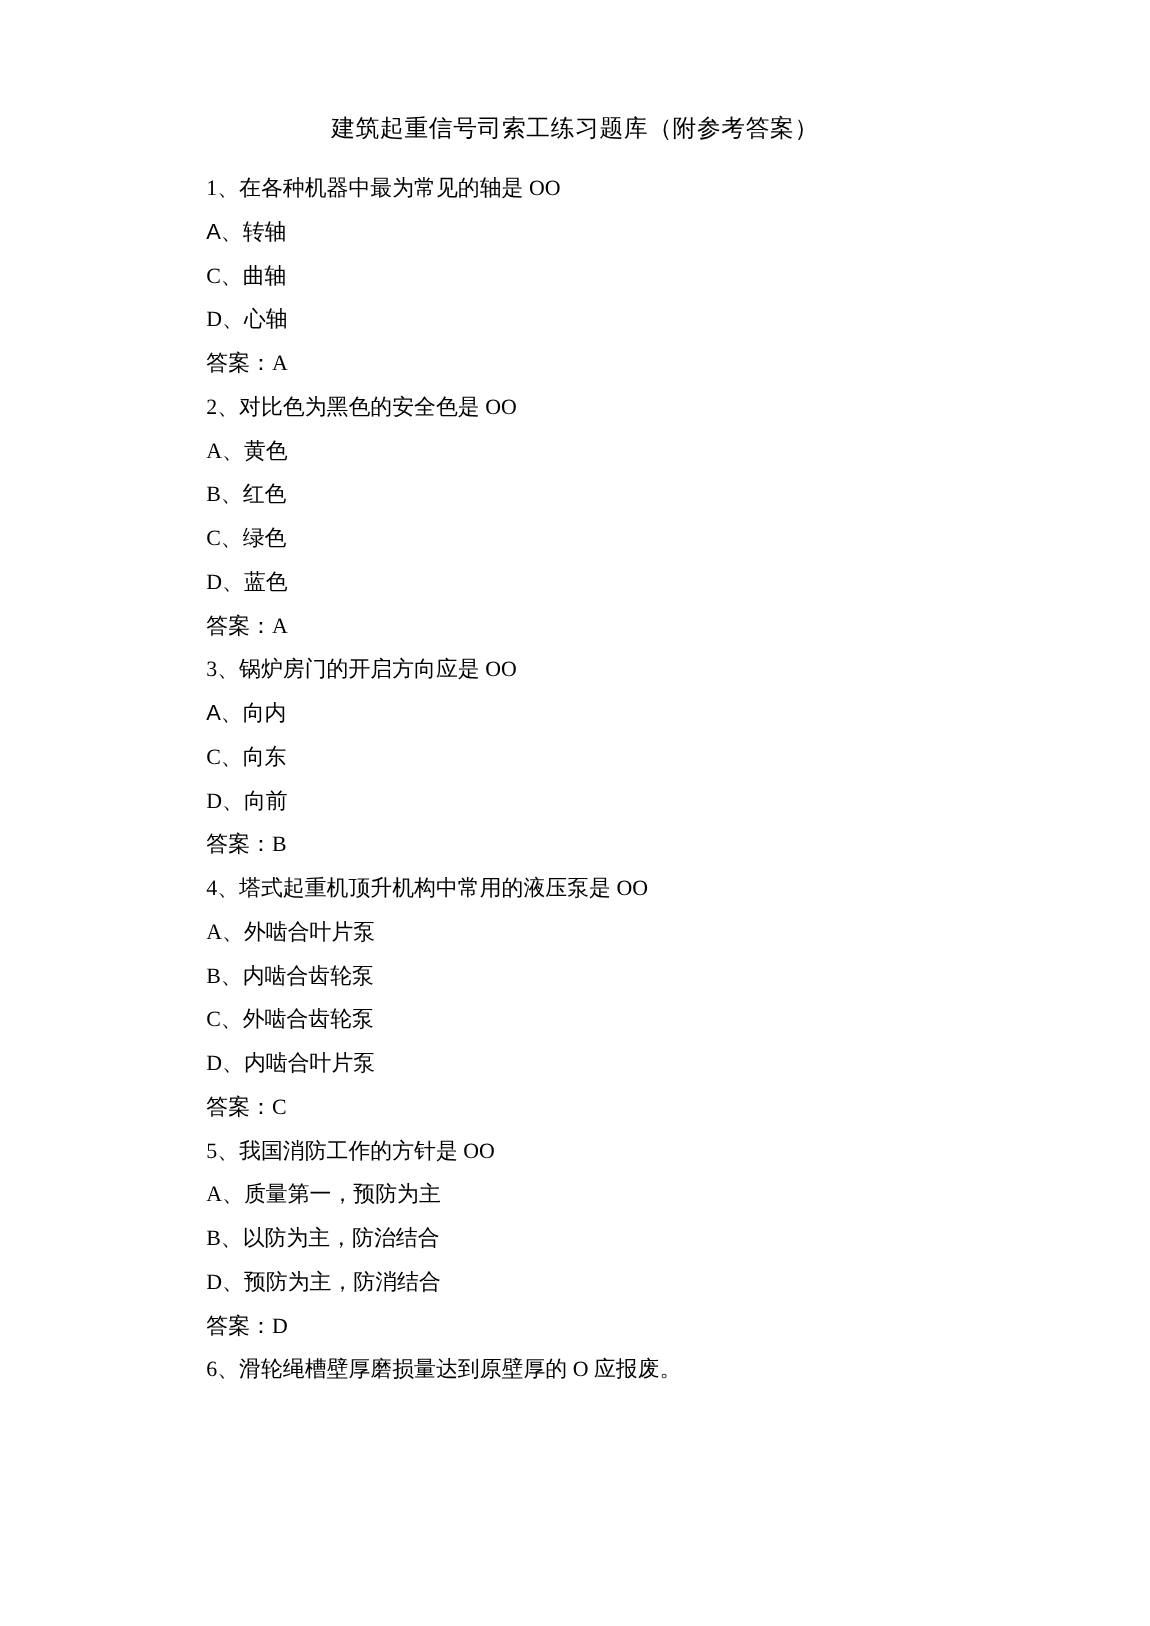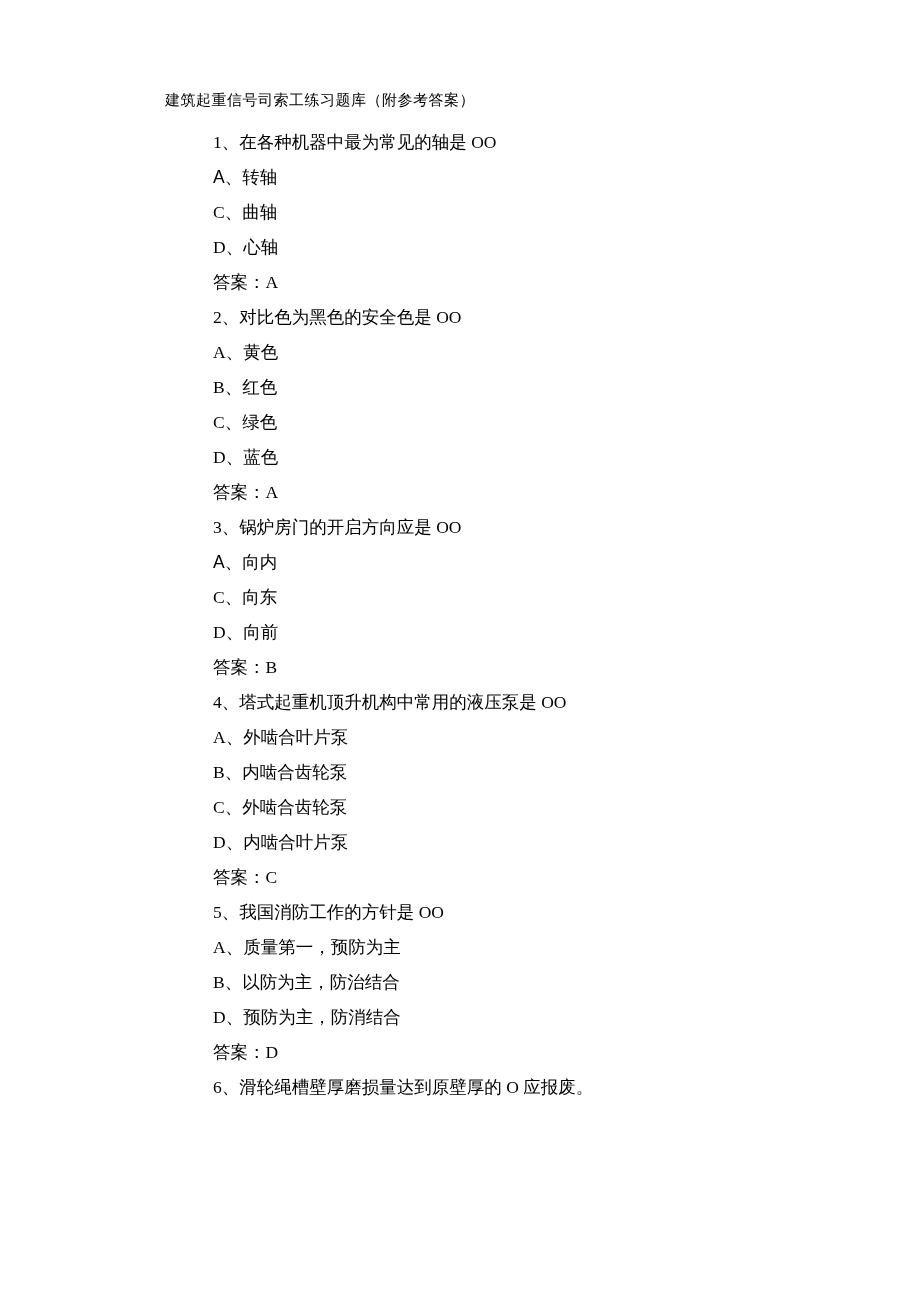--- a/index.html
+++ b/index.html
@@ -9,27 +9,27 @@
     font-family: "SimSun", "宋体", serif;
     width: 920px;
   }
   .page {
     padding: 85px 165px 80px 165px;
     color: #000000;
     font-size: 17.5px;
     line-height: 2.0;
   }
   .title {
-    font-size: 15px;
+    text-align: center;
+    font-size: 19px;
     margin-bottom: 10px;
     letter-spacing: 0.5px;
   }
   .line {
     white-space: pre-wrap;
-    margin-left: 48px;
   }
 </style>
 </head>
 <body>
 
 <div class="page">
   <div class="title">建筑起重信号司索工练习题库（附参考答案）</div>
   <div id="questions">
       <div class="line"><span>1</span><span>、</span><span>在各种机器中最为常见的轴是 OO</span></div>
       <div class="line"><span style="font-family: Arial, sans-serif;">A</span><span>、</span><span>转轴</span></div>

